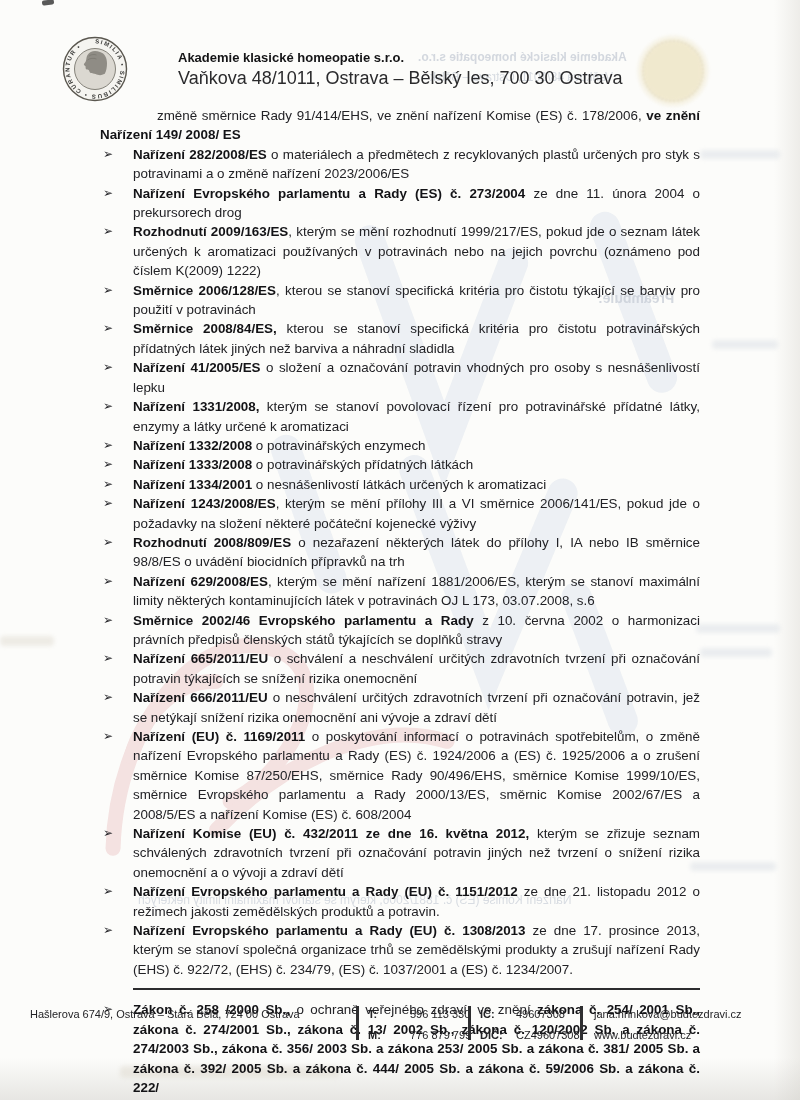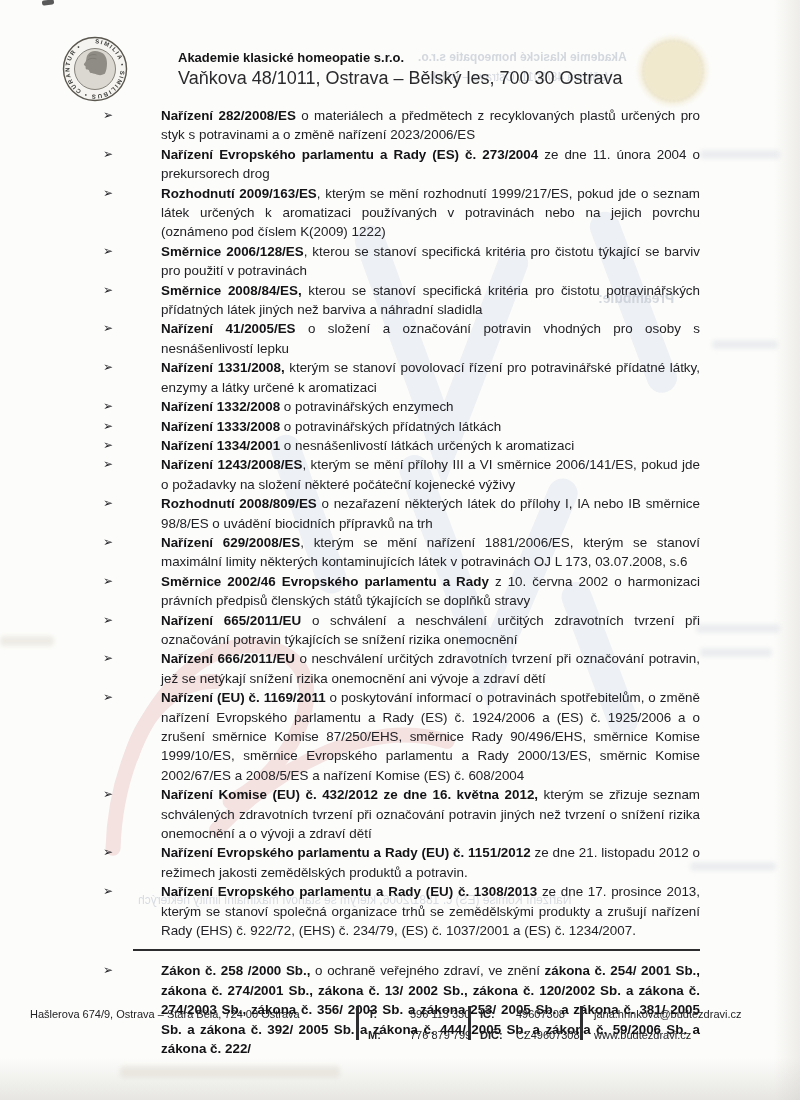--- a/index.html
+++ b/index.html
@@ -36,21 +36,21 @@
   .yellow-circle::after{content:"";position:absolute;inset:6px;border-radius:50%;
     border:2px dotted rgba(215,205,170,.55);}
 
   
   .docbody{position:absolute;left:100px;top:106px;width:600px;
     font-size:13.4px;line-height:19.4px;text-align:justify;color:#222226;}
   .bold{font-weight:700;color:#131316;}
   .intro{margin-left:33px;text-indent:57px;}
   .item{display:flex;align-items:flex-start;}
   .bullet{flex:0 0 33px;font-size:12px;line-height:19.4px;color:#26262a;padding-left:3px;box-sizing:border-box;}
-  .itext{flex:1;margin-left:28px;}
+  .itext{flex:1;}
   .rule{border:none;border-top:2px solid #2c2c2e;margin:9px 0 10px 33px;}
 
   
   .footer{position:absolute;left:0;top:1004px;width:800px;font-size:11px;line-height:21px;color:#232326;}
   .f-col{position:absolute;top:0;}
   .f-address{left:30px;}
   .f-address .lbl{font-weight:700;margin-left:58px;display:block;}
   .f-phones{left:368px;}
   .f-phones .row,.f-ids .row{display:flex;}
   .f-phones .lbl{width:18px;text-align:left;font-weight:700;}
@@ -116,20 +116,21 @@
     <path fill="#8f8c85" d="M38,16 c-5,-2 -10,-1 -12.5,3 c-1.5,2.5 -0.8,4.5 -1.8,6.5 c-0.7,1.4 -2,2.2 -1.8,3.2 c0.2,0.8 1.3,0.9 1.6,1.6 c0.4,0.9 -0.3,2 0.5,2.7 c0.8,0.8 2,0.4 2.7,1.1 c0.8,0.8 0.6,2.2 1.9,2.9 c1.6,0.8 3.4,0.3 5,1 c2,1 4.5,1.6 6.6,0.8 l2.6,-1 c1.5,-3 2.2,-6.5 2.2,-10.5 c0,-5 -2.2,-10 -7,-11.3 z"></path>
     <path fill="none" stroke="#6b6860" stroke-width="0.7" opacity="0.6" d="M27,20 c2,-1.5 5,-2 7.5,-1 M25.5,24 c2.5,-1.8 6,-2.2 9,-1"></path>
   </svg>
 
   <div class="company-block">
     <div class="company-name">Akademie klasické homeopatie s.r.o.</div>
     <div class="company-address">Vaňkova 48/1011, Ostrava – Bělský les, 700 30 Ostrava</div>
   </div>
 
   <div class="docbody">
+    <p class="intro" style="margin:0;"><span>změně směrnice Rady 91/414/EHS, ve znění nařízení Komise (ES) č. 178/2006, </span><span class="bold">ve znění Nařízení 149/ 2008/ ES</span></p>
 
     <div>
         <div class="item">
           <span class="bullet">➢</span>
           <div class="itext"><span class="bold">Nařízení 282/2008/ES</span><span> o materiálech a předmětech z recyklovaných plastů určených pro styk s potravinami a o změně nařízení 2023/2006/ES</span></div>
         </div>
         <div class="item">
           <span class="bullet">➢</span>
           <div class="itext"><span class="bold">Nařízení Evropského parlamentu a Rady (ES) č. 273/2004</span><span> ze dne 11. února 2004 o prekursorech drog</span></div>
         </div>
@@ -188,21 +189,21 @@
         <div class="item">
           <span class="bullet">➢</span>
           <div class="itext"><span class="bold">Nařízení 666/2011/EU</span><span> o neschválení určitých zdravotních tvrzení při označování potravin, jež se netýkají snížení rizika onemocnění ani vývoje a zdraví dětí</span></div>
         </div>
         <div class="item">
           <span class="bullet">➢</span>
           <div class="itext"><span class="bold">Nařízení (EU) č. 1169/2011</span><span>  o poskytování informací o potravinách spotřebitelům, o změně nařízení Evropského parlamentu a Rady (ES) č. 1924/2006 a (ES) č. 1925/2006 a o zrušení směrnice Komise 87/250/EHS, směrnice Rady 90/496/EHS, směrnice Komise 1999/10/ES, směrnice Evropského parlamentu a Rady 2000/13/ES, směrnic Komise 2002/67/ES a 2008/5/ES a nařízení Komise (ES) č. 608/2004</span></div>
         </div>
         <div class="item">
           <span class="bullet">➢</span>
-          <div class="itext"><span class="bold">Nařízení Komise (EU) č. 432/2012  ze dne 16. května 2012,</span><span> kterým se zřizuje seznam schválených zdravotních tvrzení při označování potravin jiných než tvrzení o snížení rizika onemocnění a o vývoji a zdraví dětí</span></div>
+          <div class="itext"><span class="bold">Nařízení Komise (EU) č. 432/2011  ze dne 16. května 2012,</span><span> kterým se zřizuje seznam schválených zdravotních tvrzení při označování potravin jiných než tvrzení o snížení rizika onemocnění a o vývoji a zdraví dětí</span></div>
         </div>
         <div class="item">
           <span class="bullet">➢</span>
           <div class="itext"><span class="bold">Nařízení Evropského parlamentu a Rady (EU) č. 1151/2012</span><span> ze dne 21. listopadu 2012 o režimech jakosti zemědělských produktů a potravin.</span></div>
         </div>
         <div class="item">
           <span class="bullet">➢</span>
           <div class="itext"><span class="bold">Nařízení Evropského parlamentu a Rady (EU) č. 1308/2013</span><span> ze dne 17. prosince 2013, kterým se stanoví společná organizace trhů se zemědělskými produkty a zrušují nařízení Rady (EHS) č. 922/72, (EHS) č. 234/79, (ES) č. 1037/2001 a (ES) č. 1234/2007.</span></div>
         </div>
       </div>

